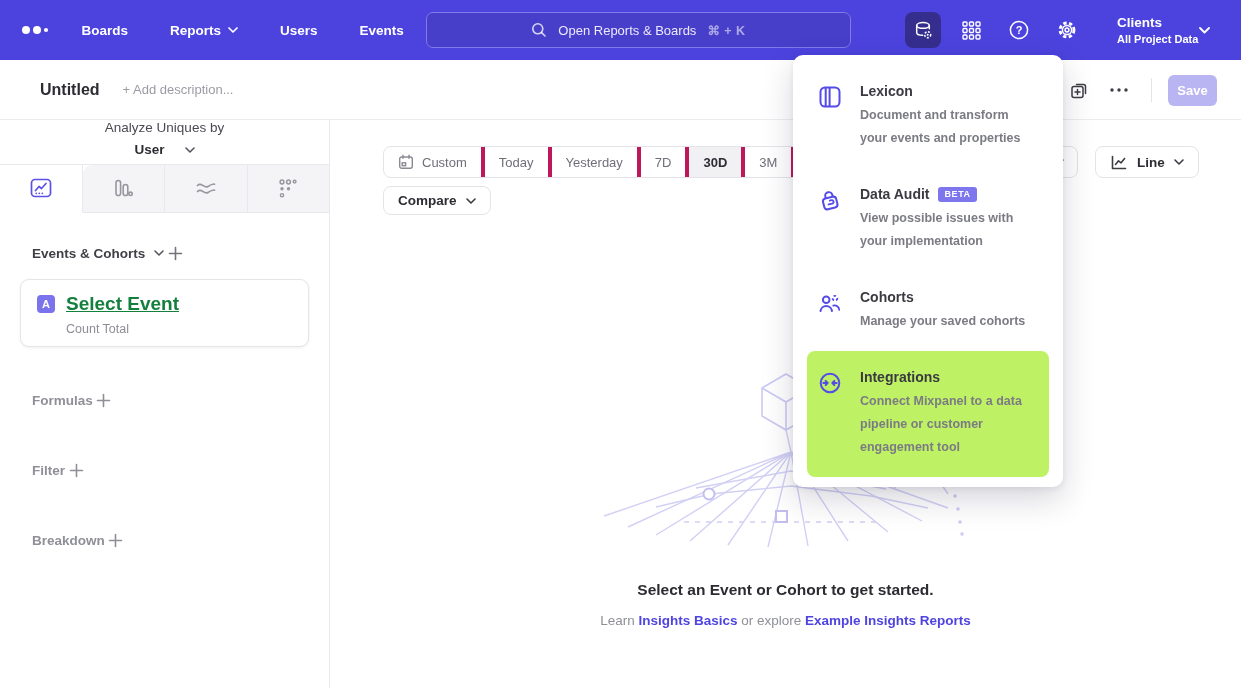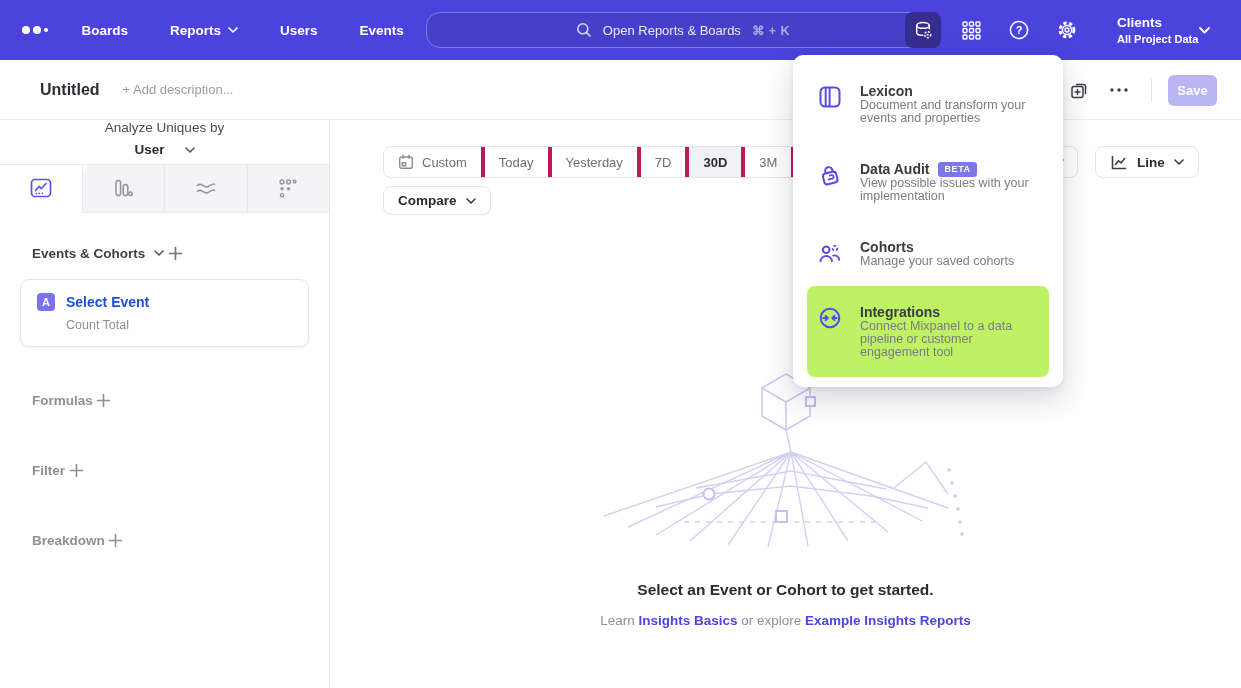--- a/index.html
+++ b/index.html
@@ -12,22 +12,22 @@
 
   
   .navbar { position:absolute; top:0; left:0; width:1241px; height:60px;
     background:#4c43de; display:flex; align-items:center; color:#fff; z-index:10; }
   .logo { margin-left:22px; display:flex; align-items:center; gap:3px; cursor:pointer; }
   .logo i { display:block; border-radius:50%; background:#fff; }
   .logo .d1,.logo .d2 { width:8px; height:8px; }
   .logo .d3 { width:3.5px; height:3.5px; opacity:.95; }
   .nav-links { display:flex; margin-left:34px; gap:42px; font-size:13.5px; font-weight:700; }
   .nav-link { display:flex; align-items:center; gap:7px; cursor:pointer; white-space:nowrap; }
-  .search { position:absolute; left:426px; top:12px; width:514px; height:36px;
-    background:#473ec9; border:1px solid #8279ea; border-radius:14px;
+  .search { position:absolute; left:426px; top:12px; width:425px; height:36px;
+    background:#473ec9; border:1px solid #8279ea; border-radius:7px;
     display:flex; align-items:center; justify-content:center; gap:11px;
     font-size:13px; color:#eceafc; cursor:text; }
   .search .shortcut { color:rgba(255,255,255,.55); font-size:12.5px; font-weight:600; letter-spacing:.5px; }
   .nav-icons { position:absolute; left:905px; top:12px; display:flex; gap:12px; }
   .icon-btn { width:36px; height:36px; border-radius:8px; display:flex; align-items:center; justify-content:center; cursor:pointer; }
   .icon-btn.active { background:#352e8e; }
   .project { position:absolute; left:1117px; top:11px; height:38px; display:flex; align-items:center; gap:1px; cursor:pointer; }
   .project .name { font-size:13.5px; font-weight:700; line-height:1.3; }
   .project .scope { font-size:11px; font-weight:700; line-height:1.3; }
 
@@ -57,21 +57,21 @@
   .plus-btn { width:22px; height:22px; display:flex; align-items:center; justify-content:center; cursor:pointer; color:#73737c; }
   .events-row { margin-top:28px; }
   .formulas-row { margin-top:41px; }
   .filter-row { margin-top:46px; }
   .breakdown-row { margin-top:46px; }
   .event-card { margin:14px 20px 0; height:68px; background:#fff; border:1px solid #e6e6ea; border-radius:9px;
     box-shadow:0 1px 3px rgba(35,35,60,.07); padding:13px 16px; cursor:pointer; }
   .event-main { display:flex; align-items:center; gap:11px; }
   .badge-a { width:18px; height:18px; border-radius:4px; background:#7b73ec; color:#fff; font-size:11px; font-weight:700;
     display:flex; align-items:center; justify-content:center; }
-  .event-label { font-size:14px; font-weight:700; color:#1d4ed8; }
+  .event-label { font-size:19px; font-weight:700; color:#15803d;text-decoration:underline; }
   .event-sub { margin:7px 0 0 29px; font-size:12.5px; color:#8e8e97; }
 
   
   .main { position:absolute; top:120px; left:330px; right:0; bottom:0; background:#fff; }
   .date-control { position:absolute; left:53px; top:26px; width:695px; height:32px; background:#fff;
     border:1px solid #e4e4e8; border-radius:8px; display:flex; overflow:hidden; font-size:13px; color:#6f6f78; }
   .date-item { display:flex; align-items:center; gap:8px; padding:0 14px; border-right:4px solid #be185d; cursor:pointer; white-space:nowrap; }
   .date-item.selected { background:#f1f1f4; color:#2c2c32; font-weight:700; }
   .date-more { margin-left:auto; display:flex; align-items:center; padding:0 13px; border-left:1px solid #ececf0; cursor:pointer; color:#55555e; }
   .pill-btn { position:absolute; height:32px; padding:0 14px; background:#fff; border:1px solid #e4e4e8; border-radius:8px;
@@ -84,21 +84,21 @@
   .link { color:#4f44e0; font-weight:700; cursor:pointer; }
 
   
   .data-menu { position:absolute; left:793px; top:55px; width:270px; background:#fff; border-radius:10px;
     box-shadow:0 12px 32px rgba(25,25,60,.18), 0 2px 6px rgba(25,25,60,.08); padding:10px 14px; z-index:40; }
   .menu-item { display:flex; gap:15px; padding:18px 6px 18px 10px; border-radius:8px; cursor:pointer; }
   .menu-item.hovered { background:#bef264; }
   .menu-icon { flex:0 0 28px; margin-top:1px; color:#554be8; }
   .menu-text { width:178px; }
   .menu-title { display:flex; align-items:center; gap:9px; font-size:14px; font-weight:700; color:#3a3a41; }
-  .menu-desc { font-size:12.5px; line-height:13px; color:#7b7b84; }
+  .menu-desc { margin-top:5px; font-size:12.5px; line-height:23px; color:#7b7b84;font-weight:bold; }
   .beta { background:#7d76ec; color:#fff; font-size:9px; font-weight:700; letter-spacing:.6px; padding:2.5px 6px; border-radius:3px; }
 </style>
 </head>
 <body>
 
 <div class="navbar">
   <div class="logo">
       <i class="d1"></i>
       <i class="d2"></i>
       <i class="d3"></i>

